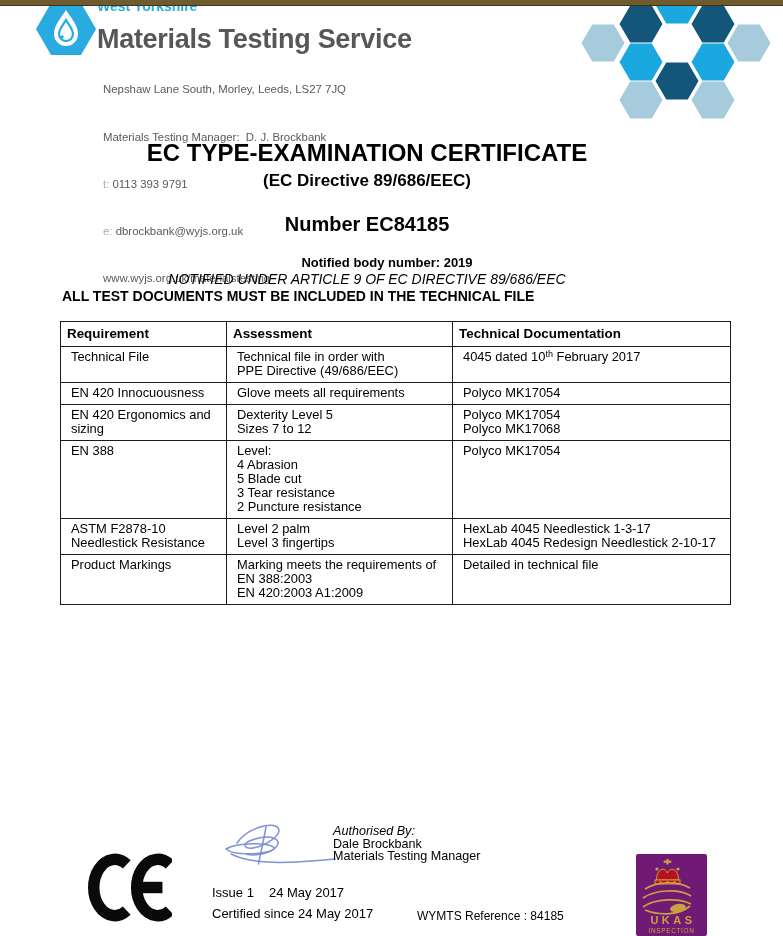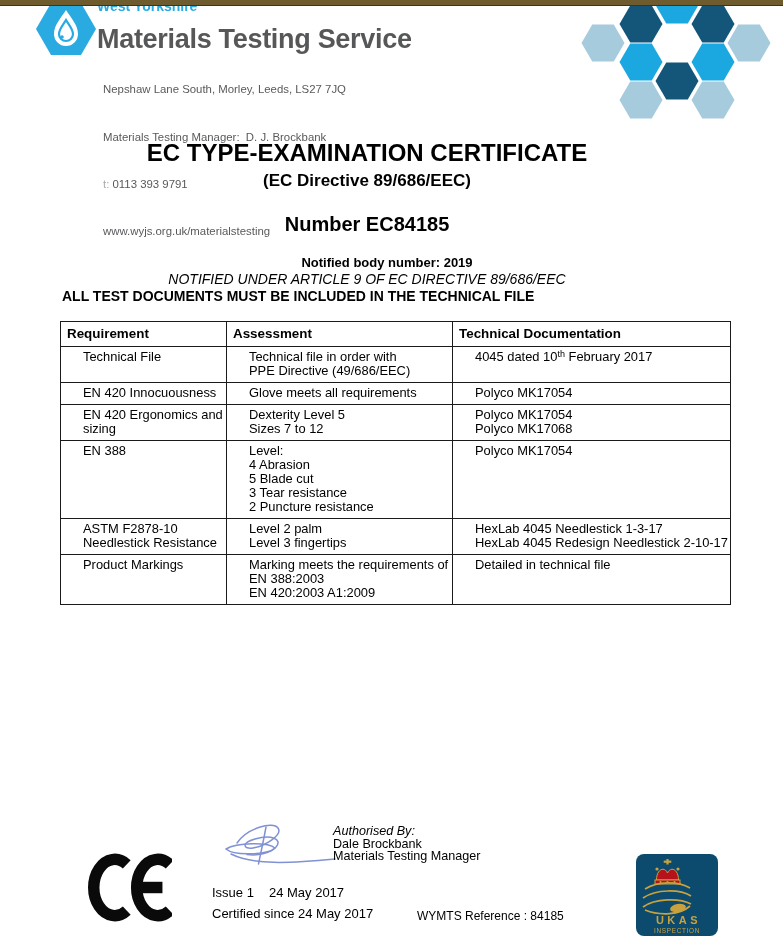--- a/index.html
+++ b/index.html
@@ -19,35 +19,35 @@
   .titles{position:absolute;left:0;top:139px;width:734px;text-align:center;}
   .t1{font-size:24px;font-weight:bold;}
   .t2{font-size:17px;font-weight:bold;margin-top:4px;}
   .num{font-size:20px;font-weight:bold;margin-top:22px;}
   .nb{font-size:13px;font-weight:bold;margin-top:19px;padding-left:40px;}
   .na{font-size:14px;font-style:italic;margin-top:1px;}
   .instruction{position:absolute;left:62px;top:288px;font-size:14px;font-weight:bold;}
   
   table.req{position:absolute;left:60px;top:321px;width:671px;border-collapse:collapse;
             font-size:12.9px;line-height:14px;table-layout:fixed;}
-  .req th,.req td{border:1.6px solid #1a1a1a;vertical-align:top;text-align:left;padding:3px 22px 4px;}
+  .req th,.req td{border:1.6px solid #1a1a1a;vertical-align:top;text-align:left;padding:3px 10px 4px;}
   .req th{font-size:13.4px;padding:5px 6px;}
   .req .cl{white-space:nowrap;}
   .req sup{font-size:9px;vertical-align:4px;line-height:0;}
   
   .ce-svg{position:absolute;left:88px;top:852px;}
   .sig-svg{position:absolute;left:213px;top:818px;}
   .auth{position:absolute;left:333px;top:825px;font-size:12.6px;line-height:12.6px;}
   .auth .ital{font-style:italic;}
   .issue{position:absolute;left:212px;top:885px;font-size:13px;}
   .issue .date{margin-left:15px;}
   .cert{position:absolute;left:212px;top:906px;font-size:13px;}
   .ref{position:absolute;left:417px;top:909px;font-size:12px;}
-  .ukas{position:absolute;left:636px;top:854px;width:82px;height:82px;background:#0c4a6e;
-        border-radius:8px;overflow:hidden;}
+  .ukas{position:absolute;left:636px;top:854px;width:71px;height:82px;background:#701a75;
+        border-radius:2px;overflow:hidden;}
   .ukas svg{position:absolute;left:0;top:2px;}
   .ukas-txt{position:absolute;left:0;top:60px;width:100%;text-align:center;color:#c9a23f;
             font-size:11px;letter-spacing:3.5px;padding-left:3px;box-sizing:border-box;font-weight:bold;}
   .ukas-sub{position:absolute;left:0;top:73px;width:100%;text-align:center;color:#c9a23f;
             font-size:6.4px;letter-spacing:0.7px;}
 </style>
 </head>
 <body>
 
 <div class="page">
@@ -60,20 +60,21 @@
     <path d="M31,18 C34,23 38,27 38,32 A7,7 0 1 1 24,32 C24,27 28,23 31,18 Z" fill="none" stroke="#29abe2" stroke-width="2.2"></path>
     <circle cx="27" cy="35" r="1.8" fill="#29abe2"></circle>
   </svg>
   <div class="brand-region">West Yorkshire</div>
   <div class="brand-name">Materials Testing Service</div>
 
   <div class="contact">
     <div>Nepshaw Lane South, Morley, Leeds, LS27 7JQ</div>
     <div>Materials Testing Manager:  D. J. Brockbank</div>
     <div><span class="pre">t:</span> <span>0113 393 9791</span></div>
+    <div><span class="pre">e:</span> <span>dbrockbank@wyjs.org.uk</span></div>
     <div>www.wyjs.org.uk/materialstesting</div>
   </div>
 
   <svg class="cluster-svg" width="193" height="122" viewBox="0 0 193 122">
     <defs>
         <polygon id="hx" points="-21.5,0 -10.75,-18.6 10.75,-18.6 21.5,0 10.75,18.6 -10.75,18.6"></polygon>
       </defs>
     <use href="#hx" transform="translate(25,43)" fill="#a5cbdd"></use>
     <use href="#hx" transform="translate(63,24)" fill="#14567a"></use>
     <use href="#hx" transform="translate(63,62)" fill="#1ba7e0"></use>

